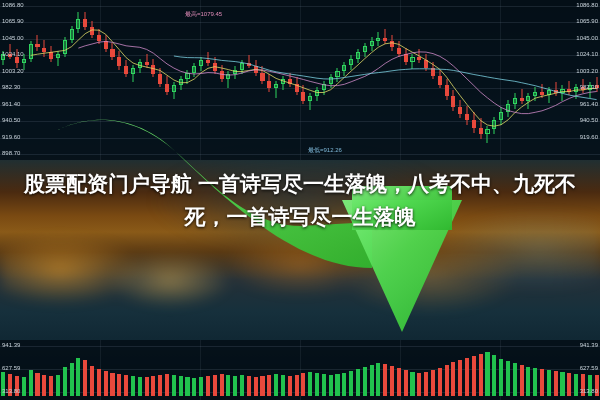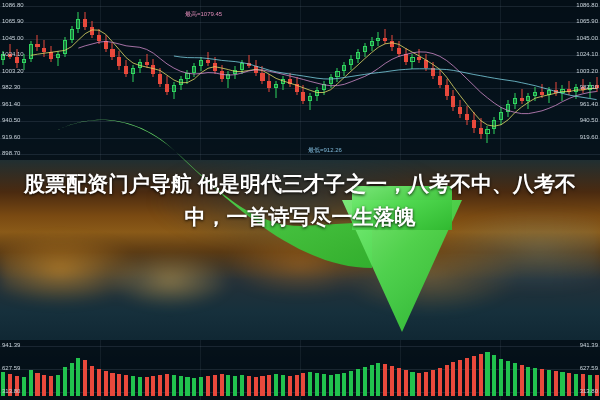--- a/index.html
+++ b/index.html
@@ -692,15 +692,15 @@
                L 372,222
                L 300,226
                C 250,226 214,186 176,152
                C 138,118 96,112 58,130 Z" fill="url(#arrGrad)" opacity="0.92"></path>
       <path d="M 352,196 L 352,292 L 420,292 L 420,196 Z" fill="none"></path>
       <path d="M 342,200 L 462,200 L 402,332 Z" fill="url(#arrGrad)" opacity="0.95"></path>
       <path d="M 352,186 L 452,186 L 452,230 L 352,230 Z" fill="url(#arrGrad)" opacity="0.95"></path>
     </svg>
   </div>
 
-  <div class="headline">股票配资门户导航 他是明代三才子之一，八考不中、八考不中，一首诗写尽一生落魄</div>
+  <div class="headline">股票配资门户导航 一首诗写尽一生落魄，八考不中、九死不死，一首诗写尽一生落魄</div>
 
 </div>
 
 </body></html>

